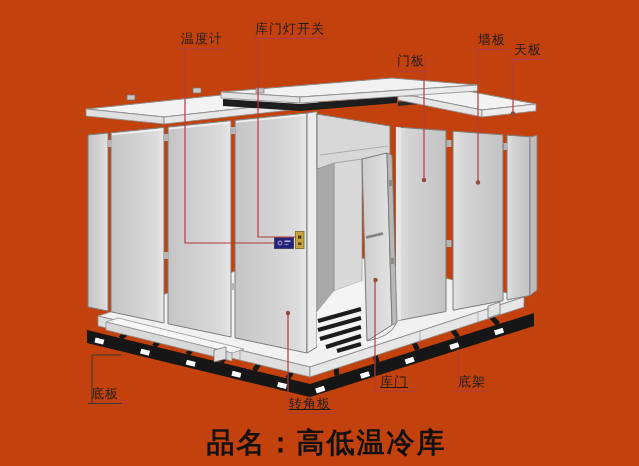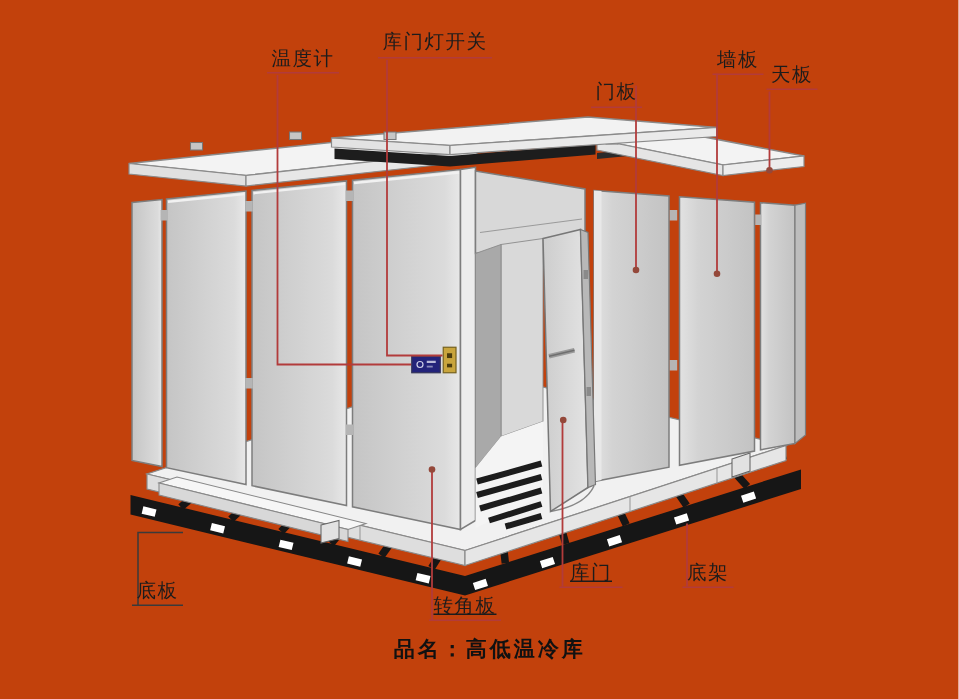--- a/index.html
+++ b/index.html
@@ -8,21 +8,21 @@
     font-family:"Liberation Serif","DejaVu Serif",serif;
   }
   .stage svg{position:absolute;left:0;top:0;}
   .callout-label{
     position:absolute;font-size:13px;letter-spacing:1px;color:#1c1c1c;
     padding:0 3px 2px 3px;border-bottom:1.2px solid #b23b3b;white-space:nowrap;line-height:15px;
   }
   .callout-label.dark{border-bottom-color:#3a3a3a;}
   .caption{
     position:absolute;left:0;right:0;top:424px;text-align:center;
-    font-size:14px;letter-spacing:2px;color:#111;font-weight:600;padding-left:14px;
+    font-size:28px;letter-spacing:2px;color:#111;font-weight:600;padding-left:14px;
   }
 </style>
 </head>
 <body>
 
 <div class="stage">
 
 <svg width="639" height="466" viewBox="0 0 639 466">
   <defs>
     <linearGradient id="gL" x1="0" y1="0" x2="1" y2="0">
@@ -184,21 +184,21 @@
       <circle cx="424" cy="180" r="2.2"></circle>
       <circle cx="478" cy="182.5" r="2.2"></circle>
       <circle cx="513" cy="113.5" r="2.2"></circle>
       <circle cx="288" cy="313" r="2.2"></circle>
       <circle cx="375.5" cy="280" r="2.2"></circle>
     </g>
   </g>
 </svg>
 
 <div class="callout-label" style="left:178px;top:31px;">温度计</div>
-<div class="callout-label" style="left:252px;top:21px;font-family:Liberation Mono, monospace;">库门灯开关</div>
+<div class="callout-label" style="left:252px;top:21px;">库门灯开关</div>
 <div class="callout-label" style="left:394px;top:54px;font-family:Liberation Mono, monospace;">门板</div>
 <div class="callout-label" style="left:475px;top:32px;">墙板</div>
 <div class="callout-label" style="left:511px;top:42px;">天板</div>
 <div class="callout-label dark" style="left:88px;top:386px;">底板</div>
 <div class="callout-label" style="left:286px;top:396px;text-decoration:underline;">转角板</div>
 <div class="callout-label" style="left:373px;top:374px;padding:0 7px 2px 7px;text-decoration:underline;">库门</div>
 <div class="callout-label" style="left:455px;top:374px;">底架</div>
 
 <div class="caption">品名：高低温冷库</div>
 

